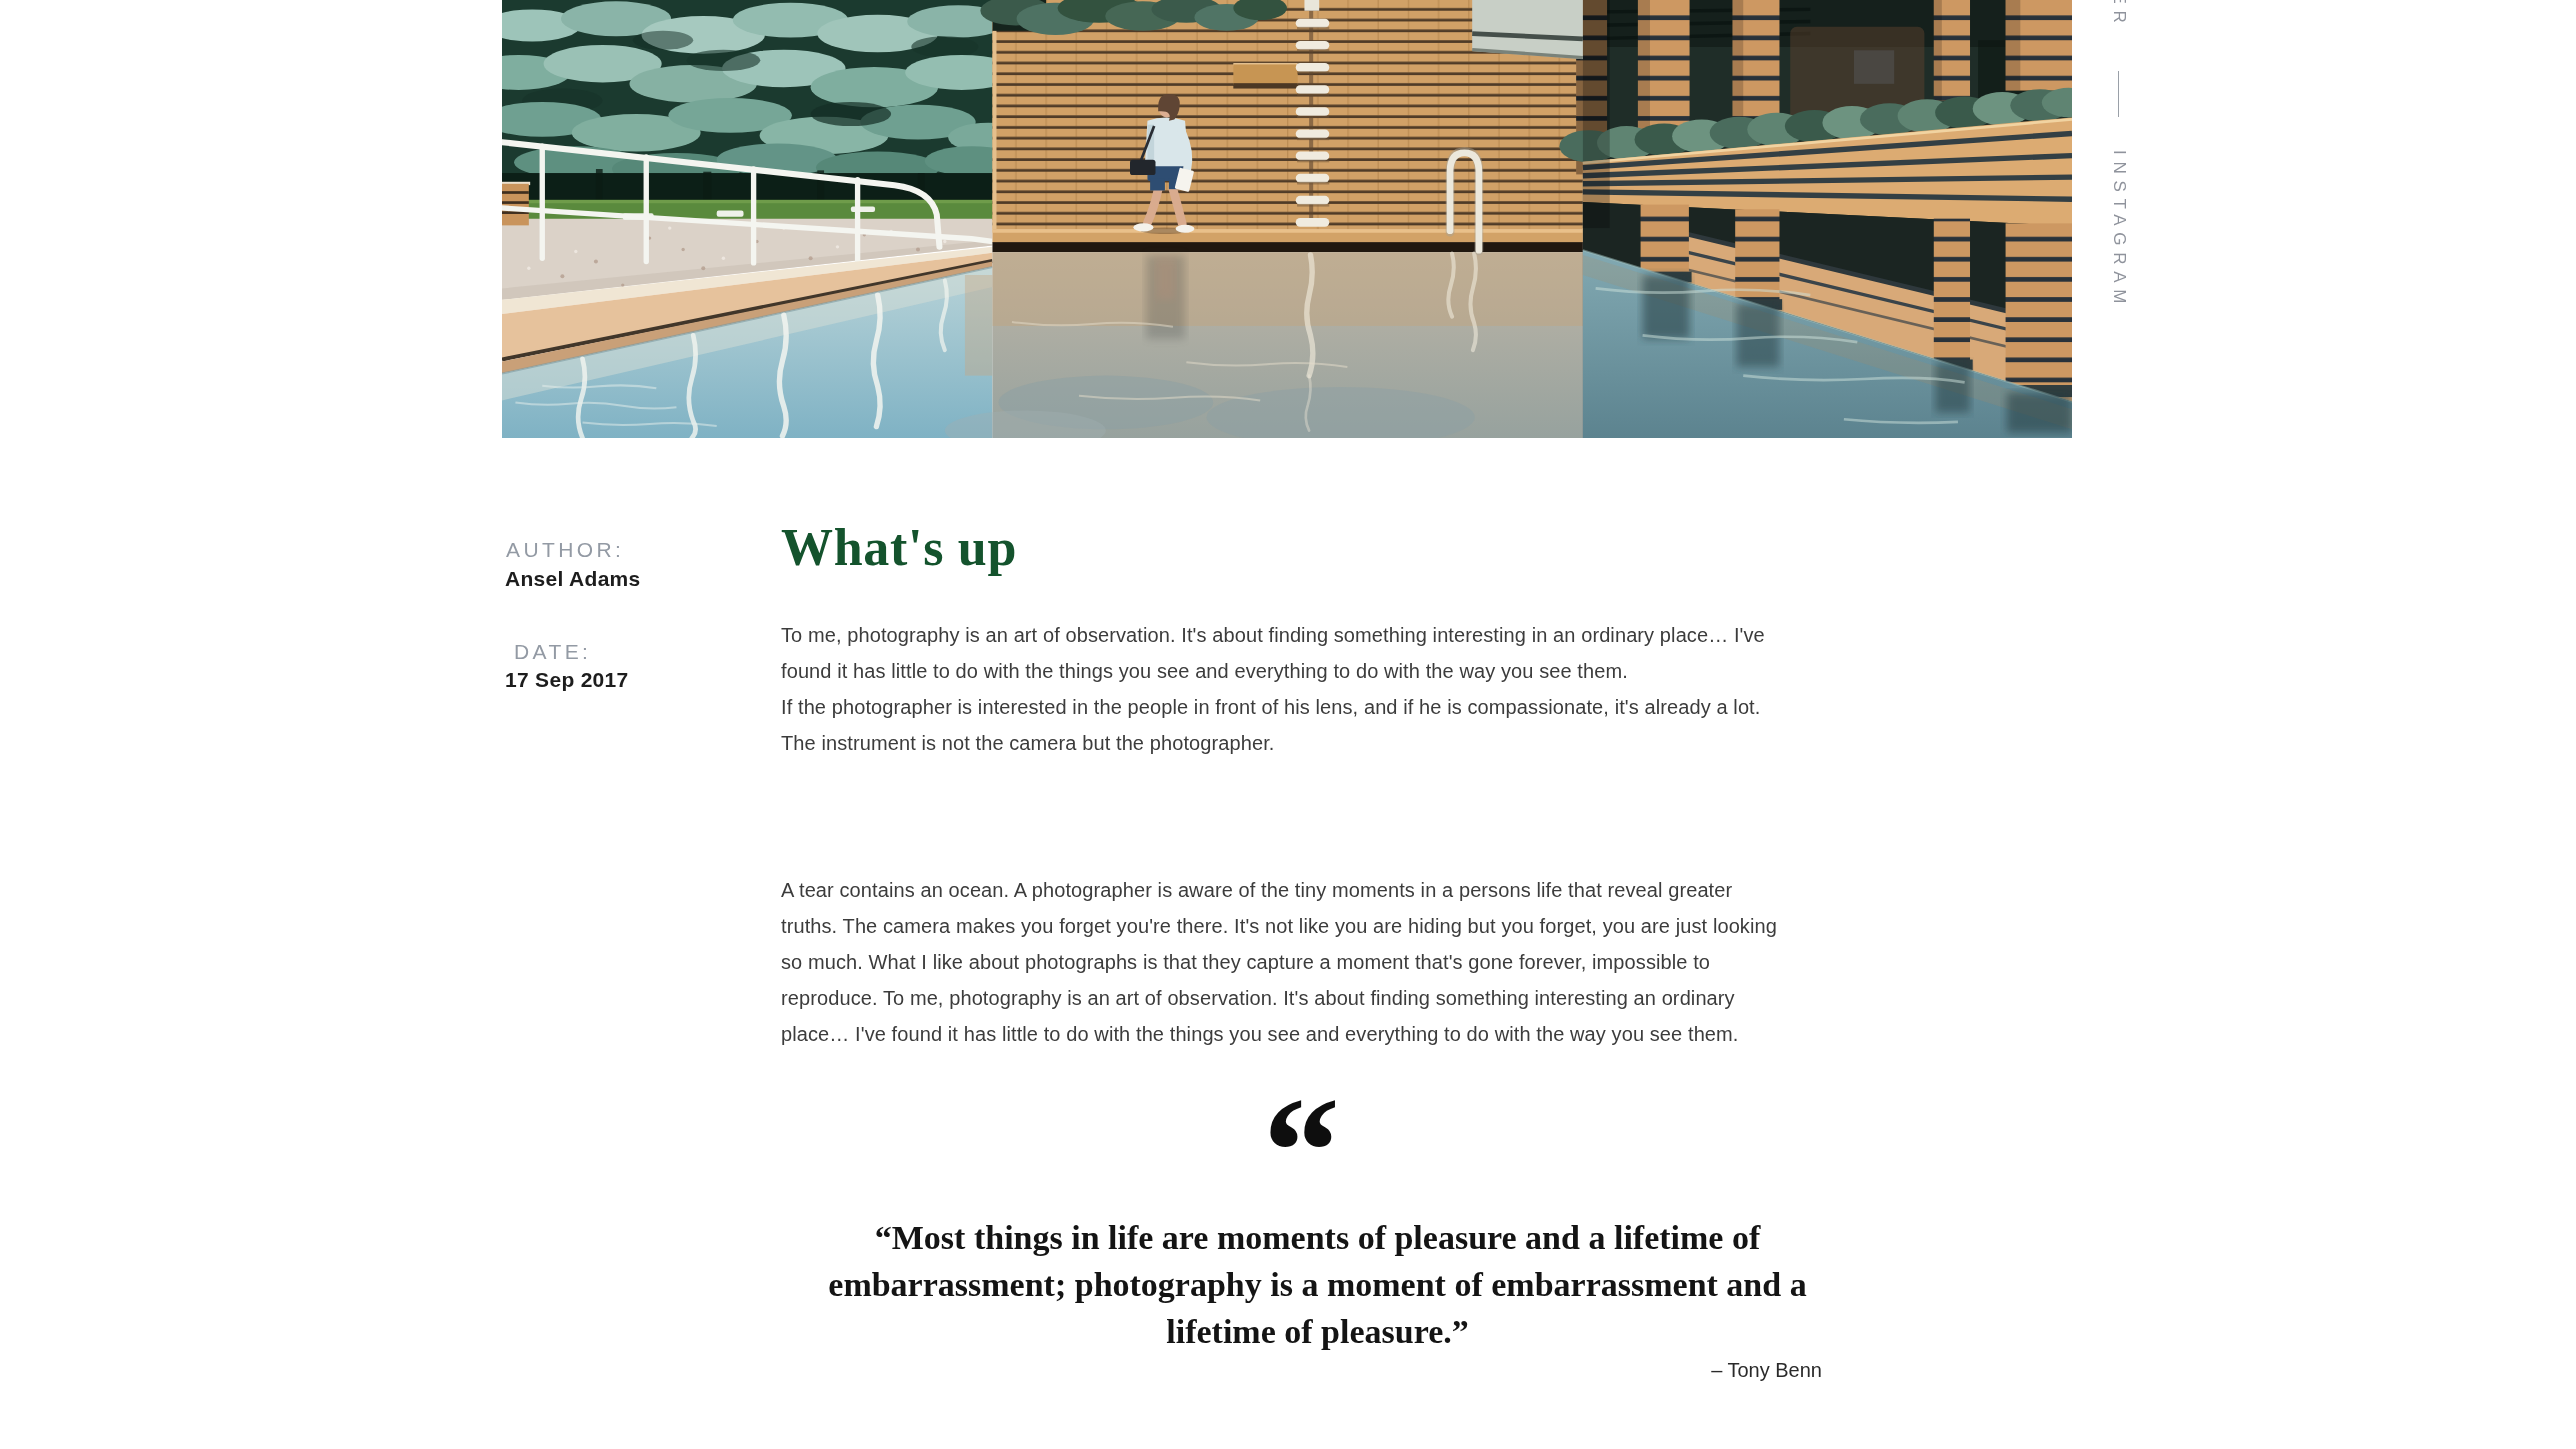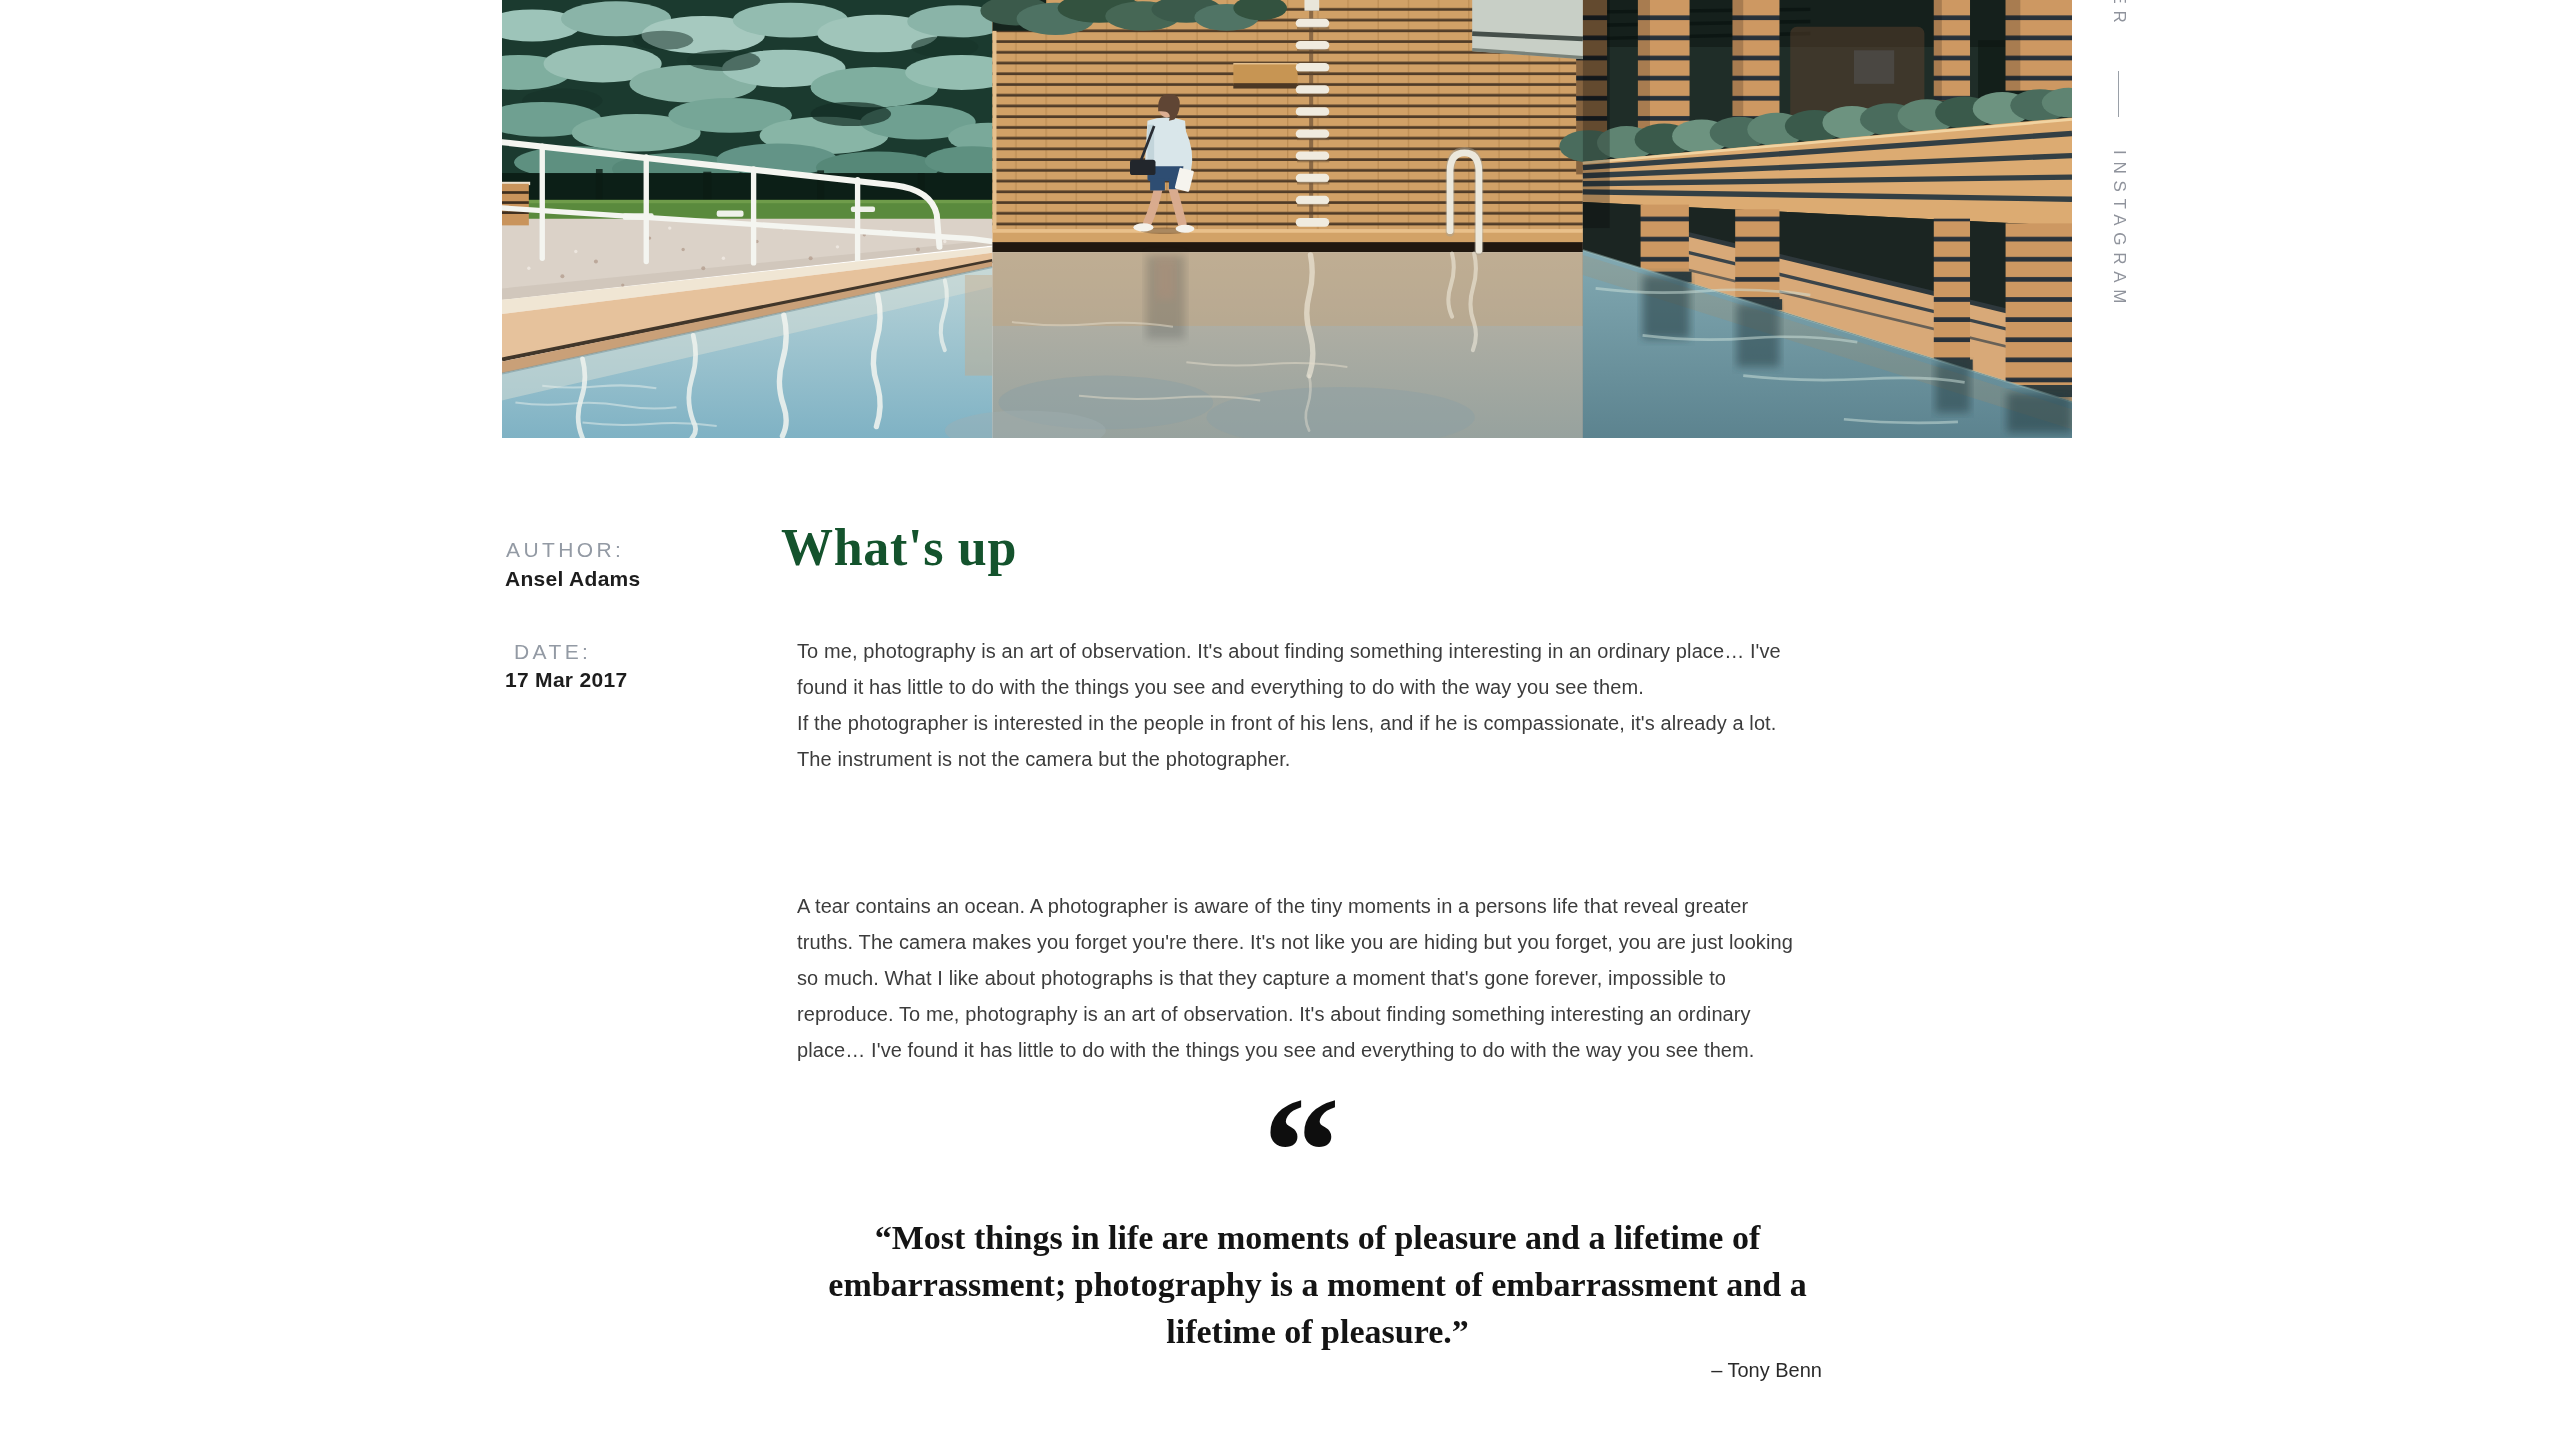--- a/index.html
+++ b/index.html
@@ -25,21 +25,21 @@
   .meta-label.author{top:538px;}
   .meta-value.author{top:567px;}
   .meta-label.date{top:640px;margin-left:8px;}
   .meta-value.date{top:668px;}
   
   .article-title{
     position:absolute;left:781px;top:518px;margin:0;width:1041px;
     font-family:"Liberation Serif",serif;font-weight:700;font-size:52px;color:#14532d;letter-spacing:0.7px;
   }
   .body-par{
-    position:absolute;left:781px;width:1006px;margin:16px;
+    position:absolute;left:781px;width:1006px;margin:0;
     font-size:20px;line-height:36px;color:#3c3c3c;white-space:pre-line;letter-spacing:0.1px;
   }
   .body-par.p1{top:617px;}
   .body-par.p2{top:872px;}
   .quote-mark{
     position:absolute;left:781px;top:1074px;width:1041px;text-align:center;
     font-family:"Liberation Serif",serif;font-weight:700;font-size:154px;line-height:154px;color:#0e0e0e;
   }
   .quote-text{
     position:absolute;left:781px;top:1198px;width:1041px;margin:16px;text-align:center;
@@ -378,21 +378,21 @@
 </svg>
 </div>
 
 <a class="v-text twitter">TWITTER</a>
 <div class="v-divider"></div>
 <a class="v-text instagram">INSTAGRAM</a>
 
 <div class="meta-label author">AUTHOR:</div>
 <div class="meta-value author">Ansel Adams</div>
 <div class="meta-label date">DATE:</div>
-<div class="meta-value date">17 Mar 2017</div>
+<div class="meta-value date">17 Sep 2017</div>
 
 <h1 class="article-title">What's up</h1>
 <p class="body-par p1">To me, photography is an art of observation. It's about finding something interesting in an ordinary place… I've found it has little to do with the things you see and everything to do with the way you see them.
 If the photographer is interested in the people in front of his lens, and if he is compassionate, it's already a lot. The instrument is not the camera but the photographer.</p>
 <p class="body-par p2">A tear contains an ocean. A photographer is aware of the tiny moments in a persons life that reveal greater truths. The camera makes you forget you're there. It's not like you are hiding but you forget, you are just looking so much. What I like about photographs is that they capture a moment that's gone forever, impossible to reproduce. To me, photography is an art of observation. It's about finding something interesting an ordinary place… I've found it has little to do with the things you see and everything to do with the way you see them.</p>
 
 <div class="quote-mark">“</div>
 <blockquote class="quote-text">“Most things in life are moments of pleasure and a lifetime of embarrassment; photography is a moment of embarrassment and a lifetime of pleasure.”</blockquote>
 <div class="quote-attr">– Tony Benn</div>
 

